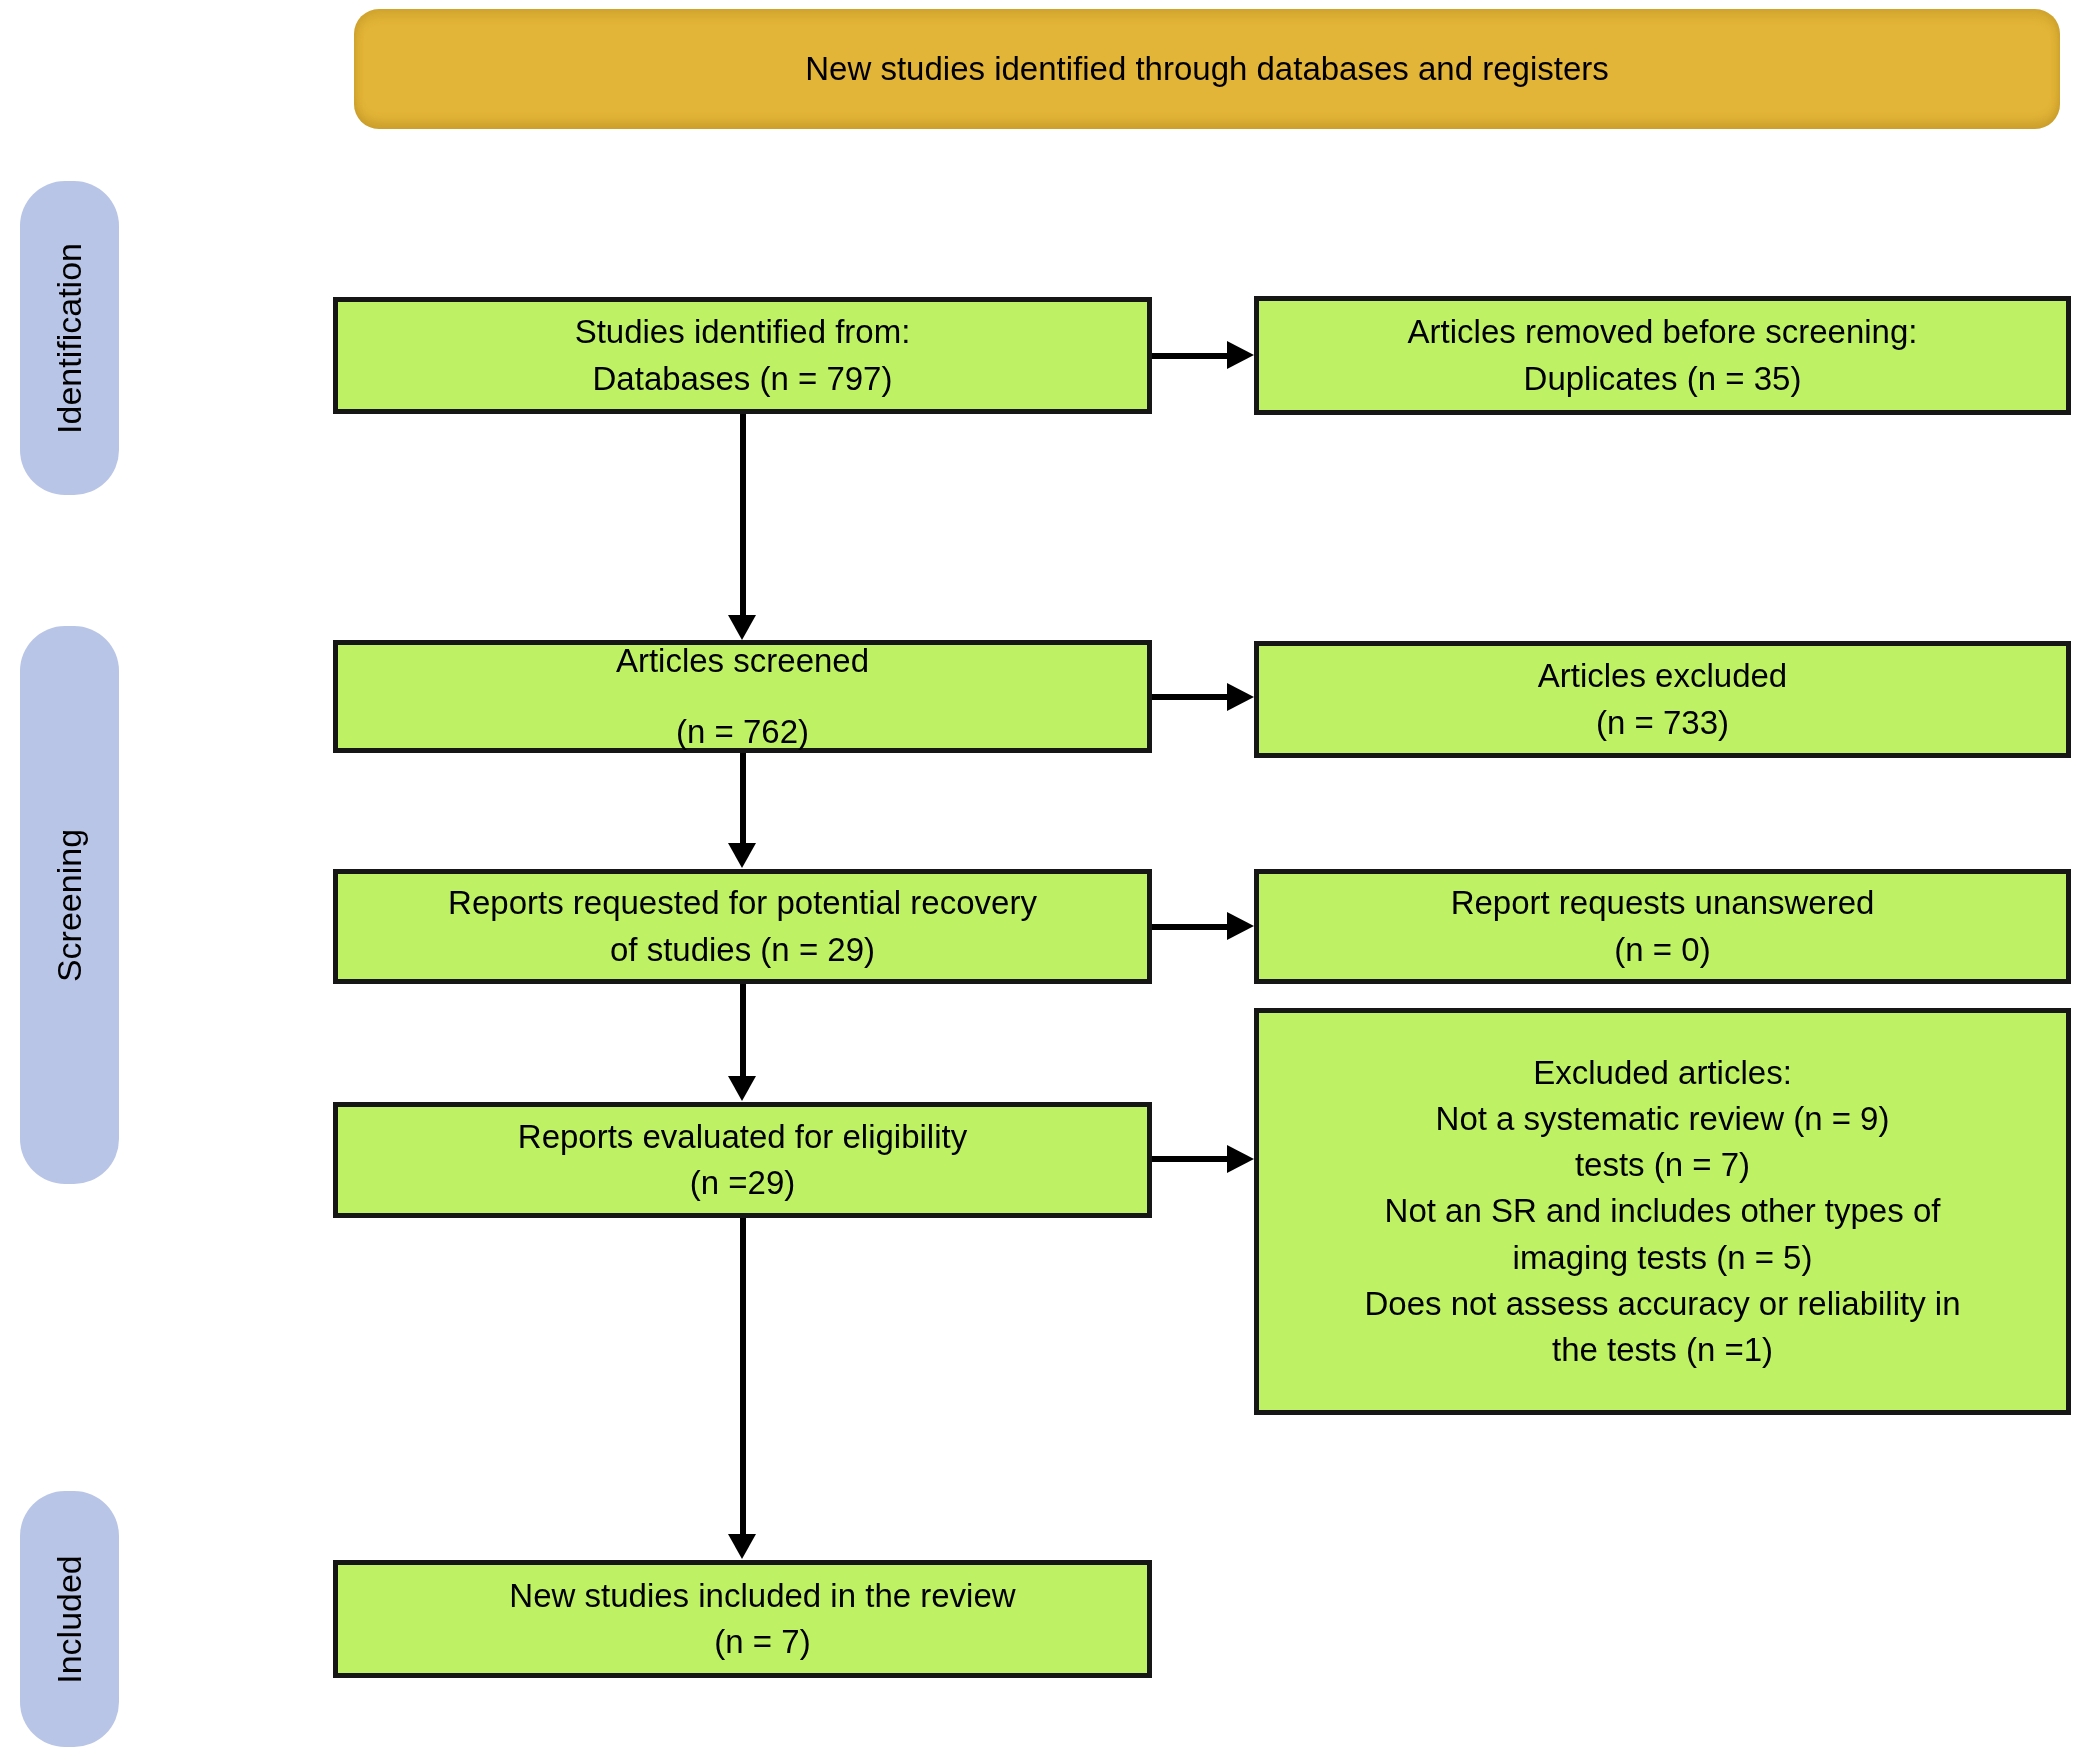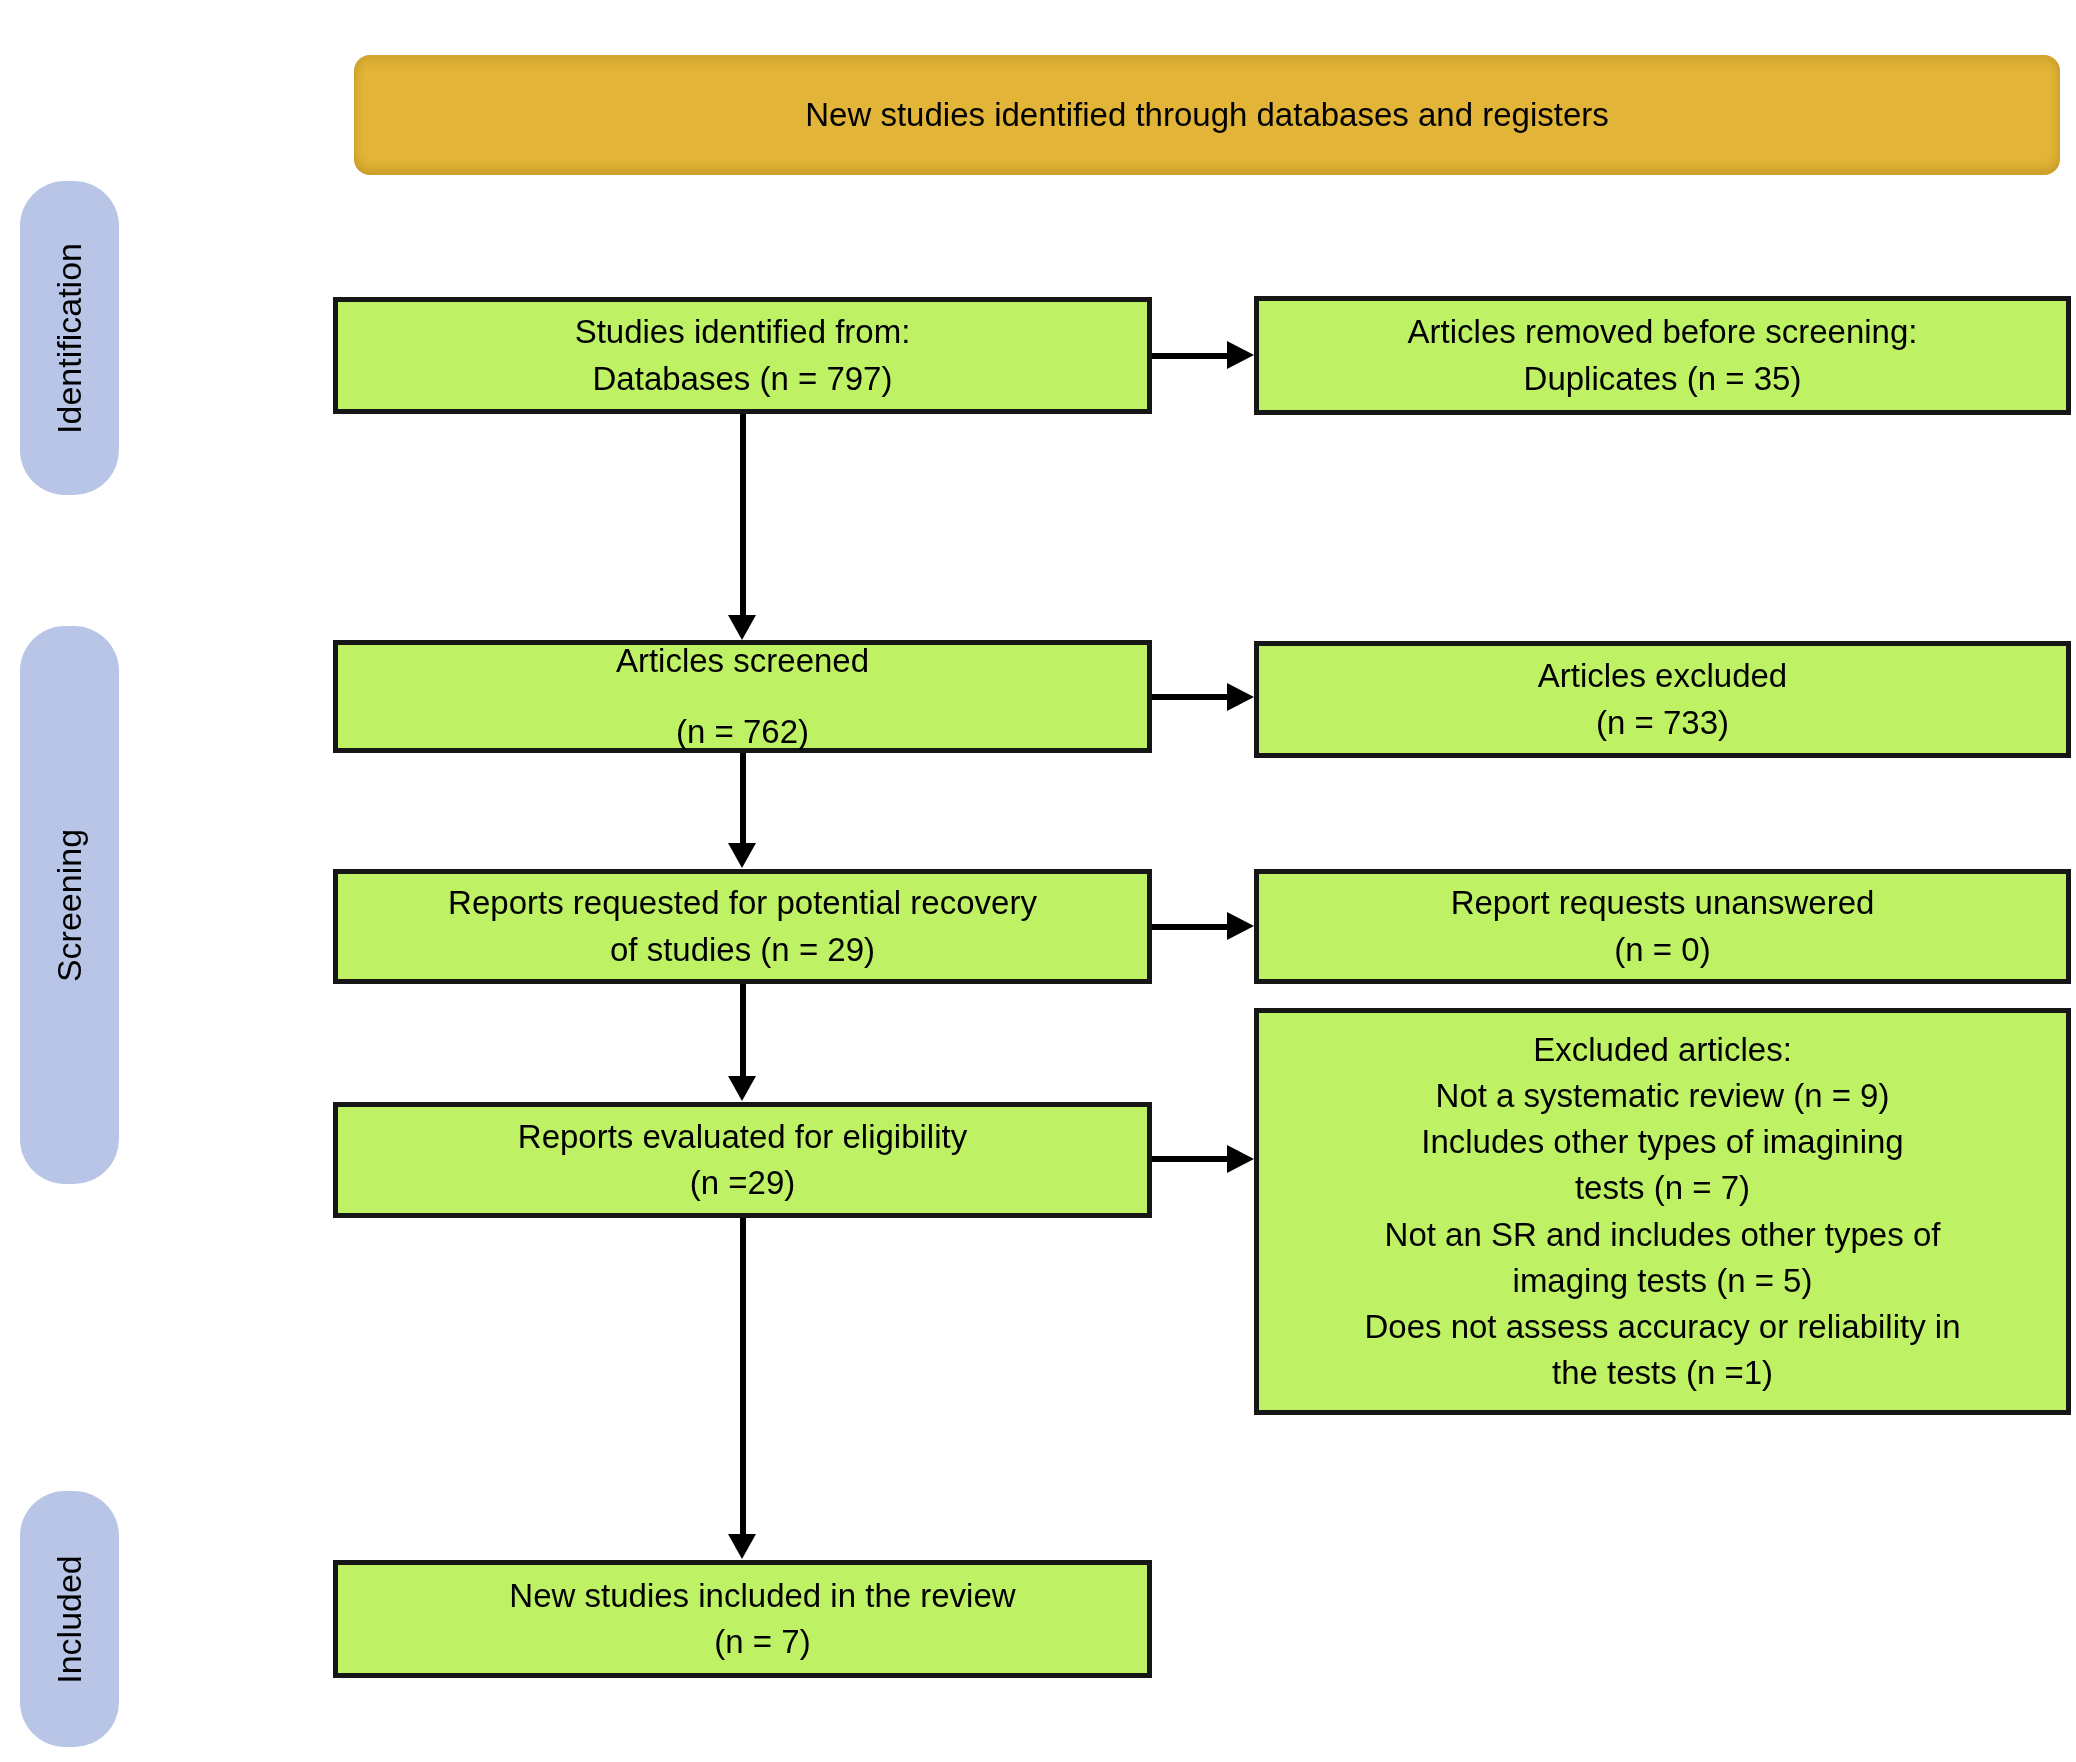--- a/index.html
+++ b/index.html
@@ -9,25 +9,24 @@
     height: 1762px;
     background: #ffffff;
     font-family: "Liberation Sans", "DejaVu Sans", sans-serif;
     color: #000000;
   }
   .banner {
     position: absolute;
     left: 354px; top: 9.2px;
     width: 1706px; height: 120px;
     background: #e2b437;
-    border-radius: 16px;
+    border-radius: 25px;
     display: flex; align-items: center; justify-content: center;
     font-size: 33px;
     box-shadow: inset 0 -7px 10px rgba(140,100,10,0.25), inset 0 7px 10px rgba(140,100,10,0.18);
-    margin-top: 46px;
   }
   .pill {
     position: absolute;
     left: 20px; width: 99px;
     background: #b8c5e6;
     border-radius: 45px;
     display: flex; align-items: center; justify-content: center;
   }
   .pill-text {
     transform: rotate(-90deg);
@@ -136,21 +135,20 @@
   </div>
 
   <div class="box box-left b4">
     <div>Reports evaluated for eligibility</div>
     <div>(n =29)</div>
   </div>
 
   <div class="box box-right r4">
     <div>Excluded articles:</div>
     <div>Not a systematic review (n = 9)</div>
-    <div>Includes other types of imagining</div>
     <div>tests (n = 7)</div>
     <div>Not an SR and includes other types of</div>
     <div>imaging tests (n = 5)</div>
     <div>Does not assess accuracy or reliability in</div>
     <div>the tests (n =1)</div>
   </div>
 
   <div class="box box-left b5">
     <div>New studies included in the review</div>
     <div>(n = 7)</div>

